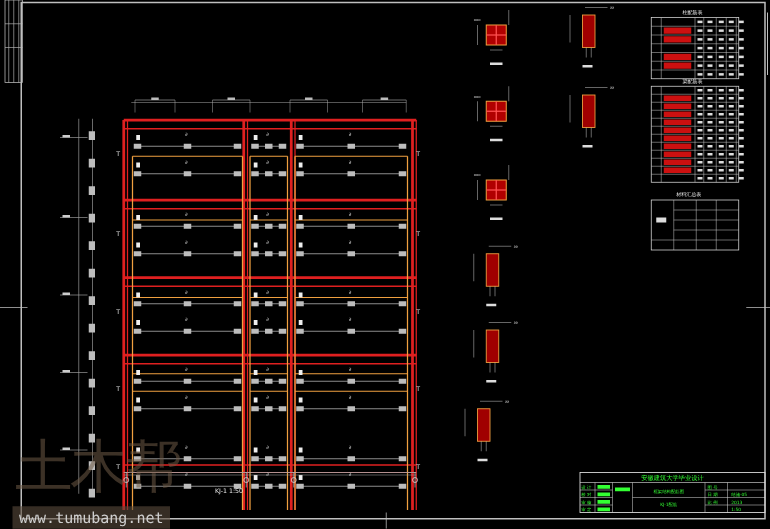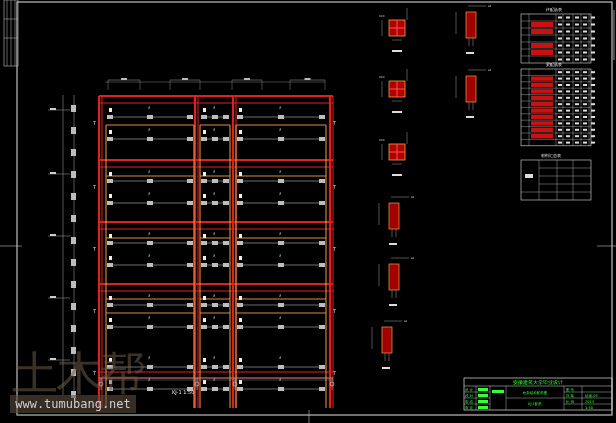--- a/index.html
+++ b/index.html
@@ -1,19 +1,19 @@
 <!DOCTYPE html>
 <html><head>
 <meta charset="utf-8">
 <style>
   html,body{margin:0;padding:0;background:#000;}
   body{width:616px;height:423px;overflow:hidden;position:relative;font-family:"DejaVu Sans",sans-serif;}
   #stage{position:absolute;left:0;top:0;width:616px;height:423px;}
   .wm{position:absolute;left:12px;top:350px;color:rgba(110,90,70,0.55);font-family:"DejaVu Sans",sans-serif;font-weight:normal;font-size:46px;letter-spacing:-2px;line-height:1;}
-  .wm-url{position:absolute;left:10px;top:395px;width:126px;height:18px;background:rgba(90,75,60,0.6);color:#cfcfcf;font-family:"DejaVu Sans Mono",monospace;font-size:12px;line-height:18px;text-align:center;}
+  .wm-url{position:absolute;left:10px;top:405px;width:126px;height:18px;background:rgba(90,75,60,0.6);color:#cfcfcf;font-family:"DejaVu Sans Mono",monospace;font-size:12px;line-height:18px;text-align:center;}
 </style>
 </head>
 <body>
 
 <svg id="stage" viewBox="0 0 616 423" xmlns="http://www.w3.org/2000/svg">
   <g id="border">
       <rect x="17" y="2" width="595" height="413" fill="none" stroke="#bfbfbf" stroke-width="1.2"></rect>
       <line x1="0" y1="246" x2="22" y2="246" stroke="#bfbfbf" stroke-width="0.6"></line>
       <line x1="597" y1="246" x2="616" y2="246" stroke="#bfbfbf" stroke-width="0.6"></line>
       <line x1="309" y1="410" x2="309" y2="423" stroke="#bfbfbf" stroke-width="0.6"></line>

